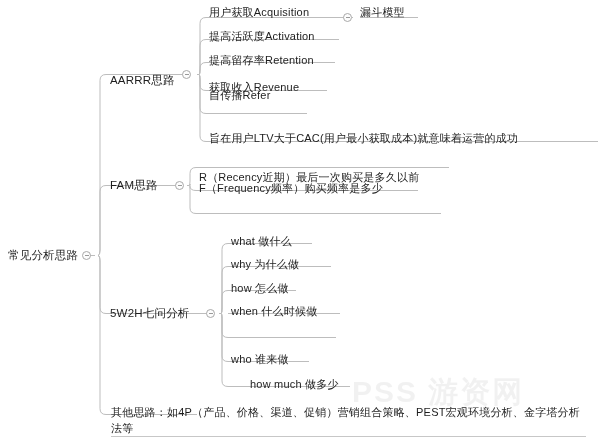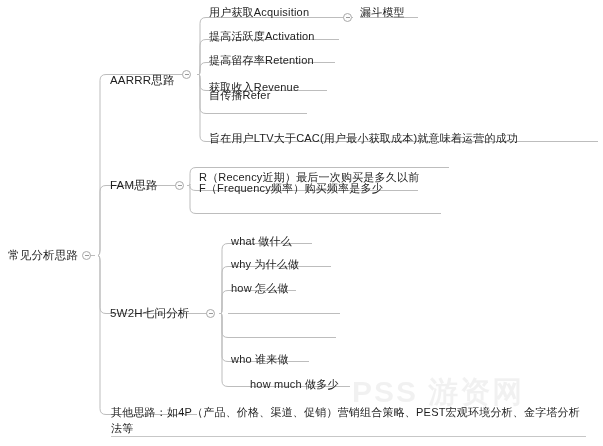--- a/index.html
+++ b/index.html
@@ -135,20 +135,21 @@
 
   <div class="node" style="left:199px; top:170px;text-align:center;">R（Recency近期）最后一次购买是多久以前</div>
   <div class="node" style="left:199px; top:181px;">F（Frequency频率）购买频率是多少</div>
 
   <div class="node branch-node" style="left:110px; top:306px;">5W2H七问分析</div>
   <div class="toggle" style="left:206px; top:309px;"></div>
 
   <div class="node" style="left:231px; top:234px;">what 做什么</div>
   <div class="node" style="left:231px; top:257px;">why 为什么做</div>
   <div class="node" style="left:231px; top:281px;">how 怎么做</div>
+  <div class="node" style="left:231px; top:304px;">when 什么时候做</div>
   <div class="node" style="left:231px; top:352px;">who 谁来做</div>
   <div class="node" style="left:231px; top:377px;padding-left:19px;">how much 做多少</div>
 
   <div class="node multiline" style="left:111px; top:404px; width:476px;">其他思路：如4P（产品、价格、渠道、促销）营销组合策略、PEST宏观环境分析、金字塔分析法等</div>
 
   <div class="watermark">PSS 游资网</div>
 
 </div>
 
 </body></html>

